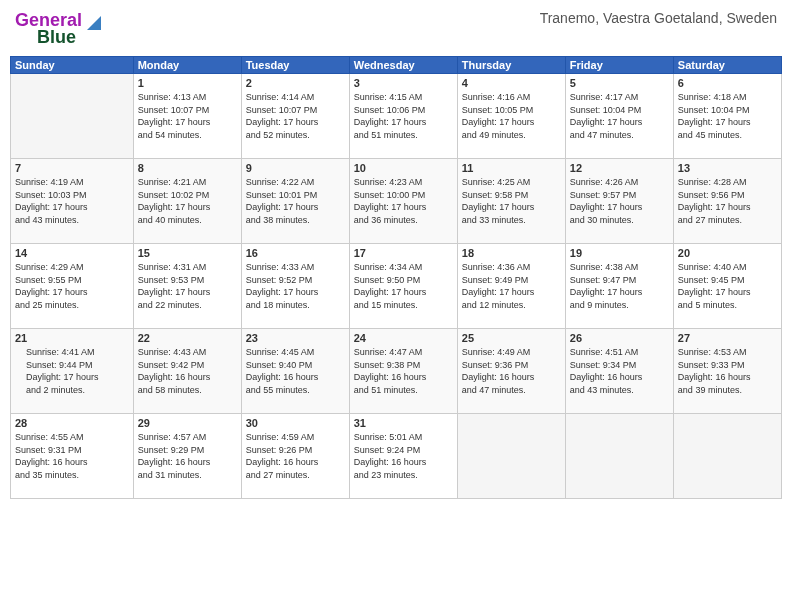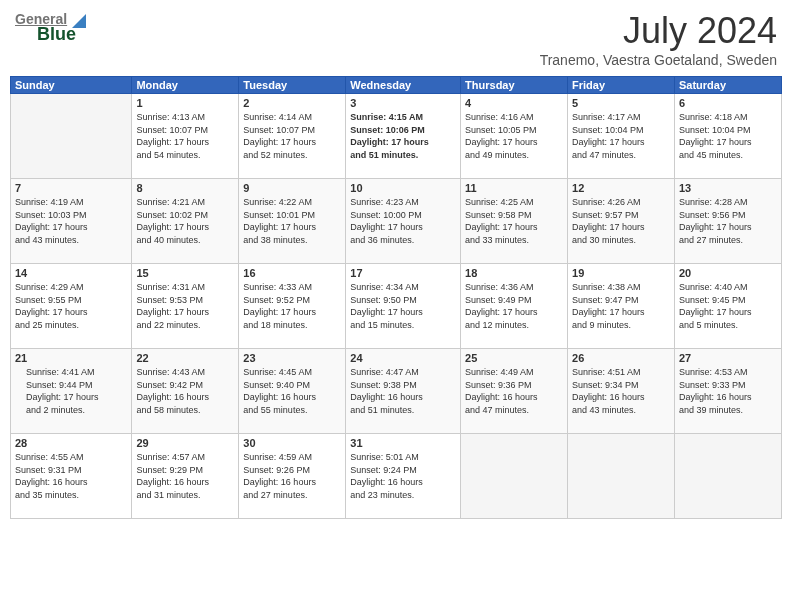--- a/index.html
+++ b/index.html
@@ -71,29 +71,28 @@
     .empty-cell {
       background: #f5f5f5 !important;
     }
   </style>
 </head>
 <body>
 
 <div class="header">
   <div class="logo">
     <div style="display:flex; align-items:center;">
-      <span class="logo-general" style="font-size:14px; font-weight:bold; color:#737373;text-decoration:underline;">General</span>
+      <span class="logo-general" style="font-size:18px; font-weight:bold; color:#a21caf;">General</span>
       <svg width="18" height="18" viewBox="0 0 18 18" style="margin:0 1px;">
         <polygon points="4,18 18,18 18,4" fill="#3a7fc1"></polygon>
       </svg>
     </div>
     <span class="logo-blue" style="font-size:18px; font-weight:bold; color:#14532d; margin-top:-4px;margin-left:22px;">Blue</span>
   </div>
   <div class="title-section">
-    <div class="month-title">July 2024</div>
     <div class="location">Tranemo, Vaestra Goetaland, Sweden</div>
   </div>
 </div>
 
 <table class="calendar-table">
   <thead>
     <tr>
     <th>Sunday</th>
         <th>Monday</th>
         <th>Tuesday</th>
@@ -115,21 +114,21 @@
         </td>
         <td>
           <div class="day-number">2</div>
           <div class="day-info" style="white-space: pre-line;">Sunrise: 4:14 AM
 Sunset: 10:07 PM
 Daylight: 17 hours
 and 52 minutes.</div>
         </td>
         <td>
           <div class="day-number">3</div>
-          <div class="day-info" style="white-space: pre-line; font-weight: bold;">Sunrise: 4:15 AM
+          <div class="day-info" style="white-space: pre-line;">Sunrise: 4:15 AM
 Sunset: 10:06 PM
 Daylight: 17 hours
 and 51 minutes.</div>
         </td>
         <td>
           <div class="day-number">4</div>
           <div class="day-info" style="white-space: pre-line;">Sunrise: 4:16 AM
 Sunset: 10:05 PM
 Daylight: 17 hours
 and 49 minutes.</div>

